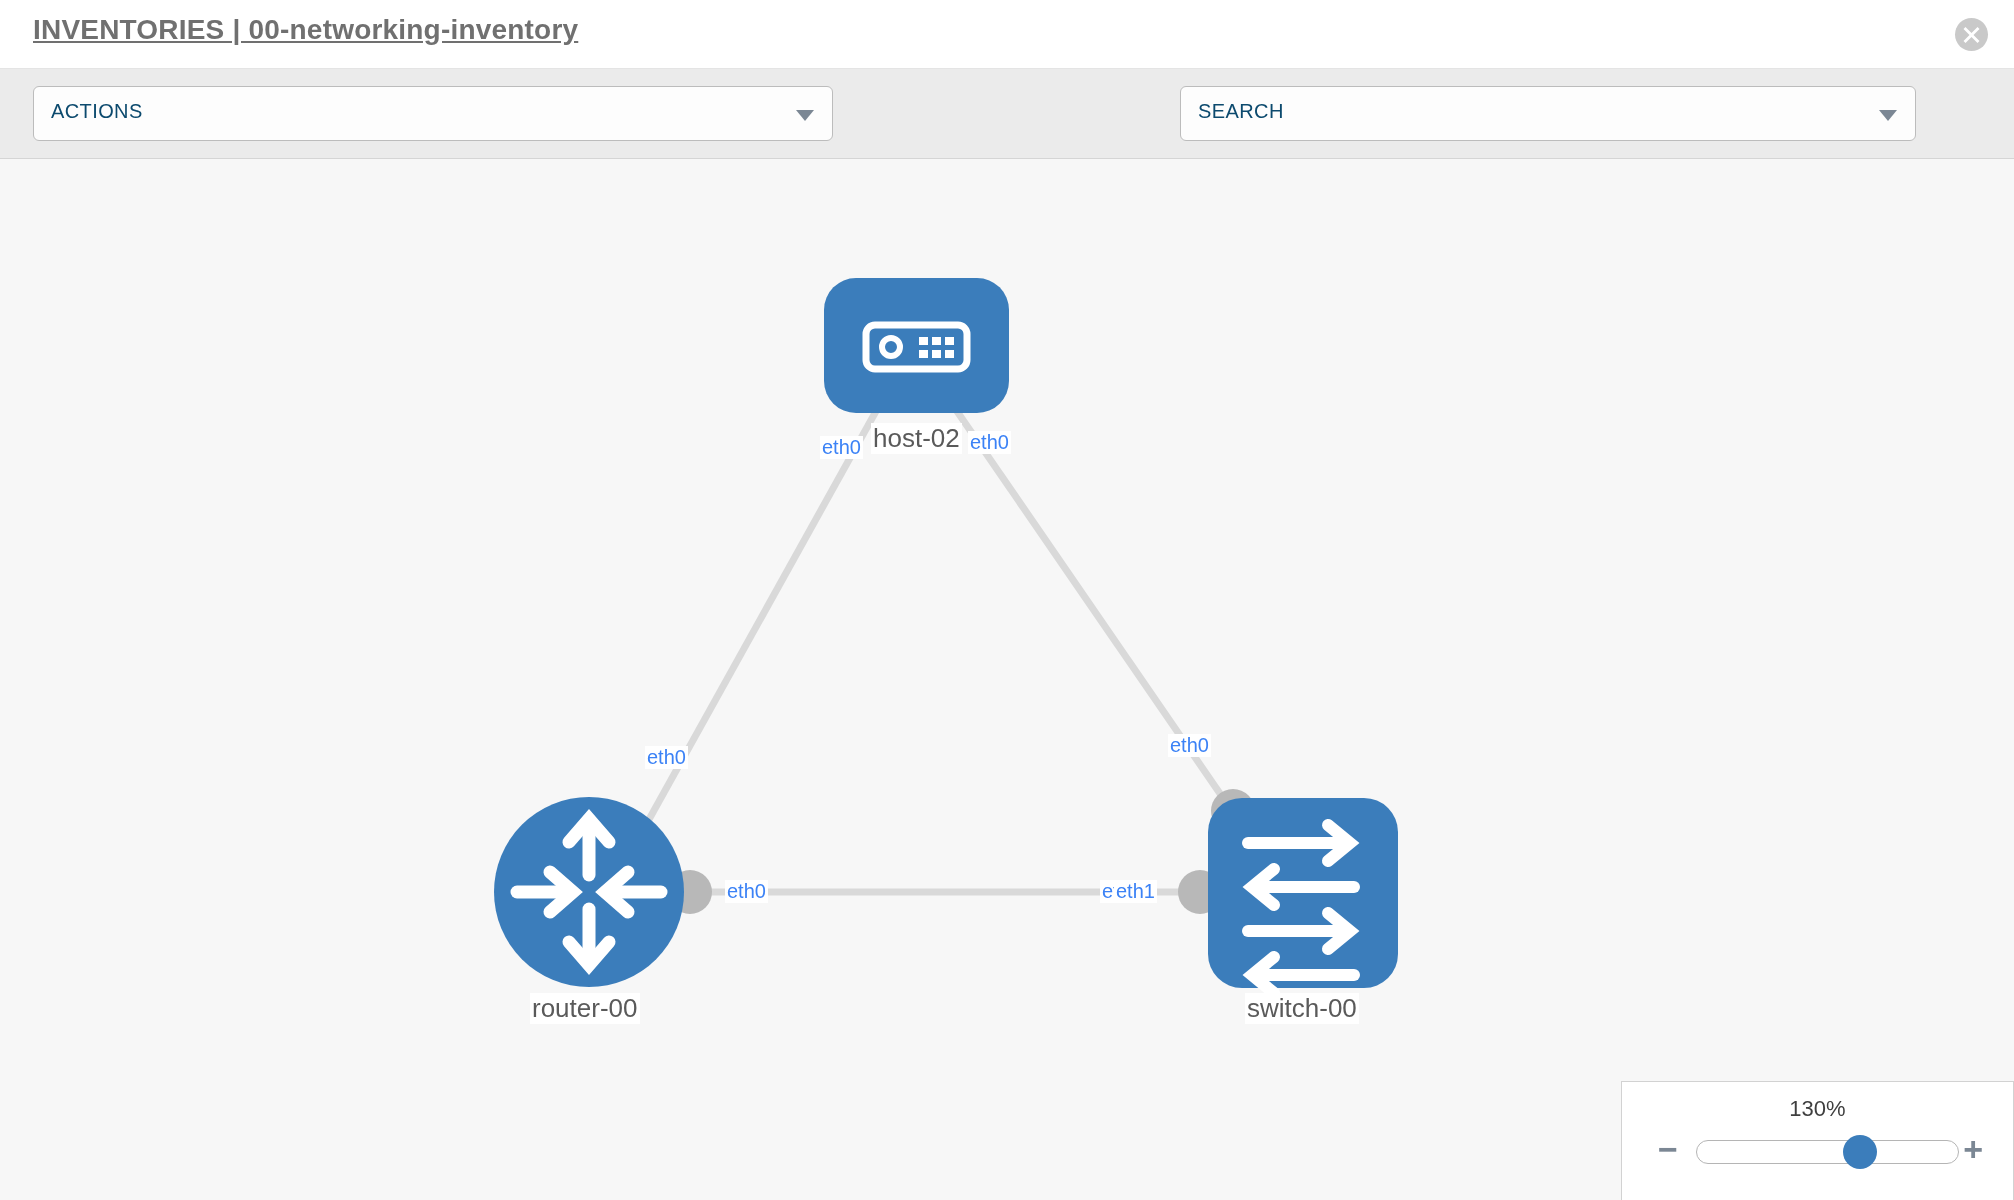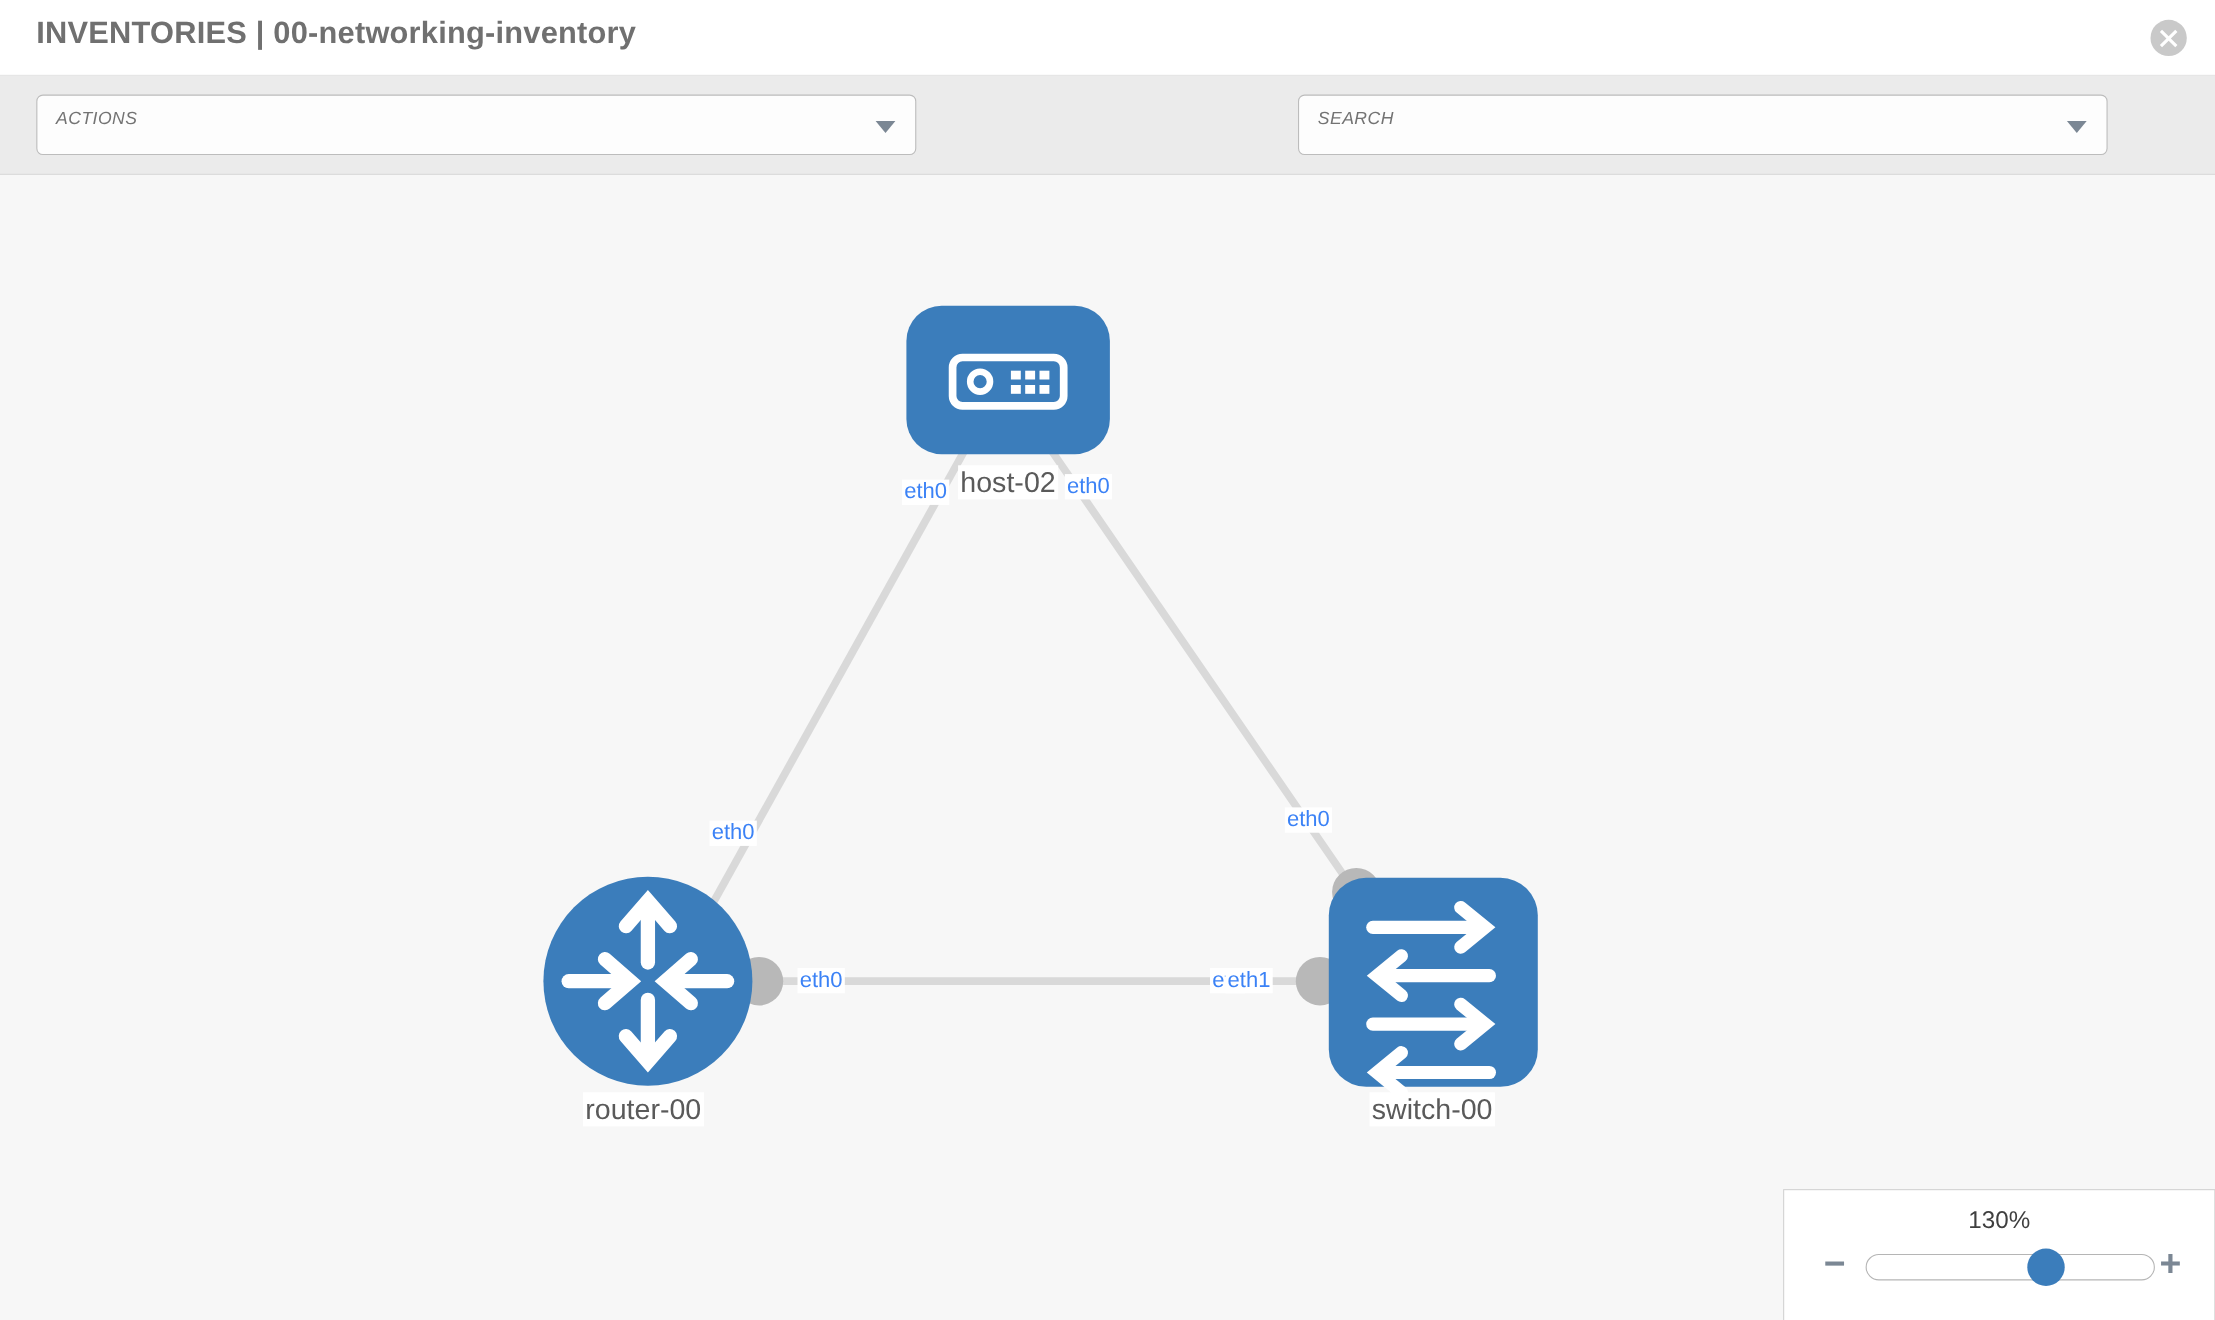--- a/index.html
+++ b/index.html
@@ -16,20 +16,21 @@
     position: absolute; left: 0; top: 0;
     width: 2014px; height: 69px;
     background: #ffffff;
     border-bottom: 1px solid #e4e4e4;
   }
   .page-title {
     position: absolute; left: 33px; top: 14px;
     font-size: 28px; font-weight: bold;
     color: #707070; letter-spacing: .2px;
     white-space: nowrap;
+    text-decoration: underline;
   }
   .close-btn {
     position: absolute; right: 26px; top: 18px;
     width: 33px; height: 33px; border-radius: 50%;
     background: #c9c9c9; cursor: pointer;
   }
   .close-btn svg { display: block; }
 
   
   .toolbar {
@@ -40,21 +41,21 @@
   }
   .select-box {
     position: absolute;
     background: #fdfdfd;
     border: 1px solid #bcbcbc;
     border-radius: 6px;
     height: 55px;
   }
   .select-box .lbl {
     position: absolute; left: 17px; top: 13px;
-    font-size: 16px; color: #737373; letter-spacing: .4px; font-style: italic;
+    font-size: 20px; color: #0c4a6e; letter-spacing: .4px;
   }
   .caret {
     position: absolute; right: 18px; top: 23px;
     width: 0; height: 0;
     border-left: 9px solid transparent;
     border-right: 9px solid transparent;
     border-top: 11px solid #7b8794;
   }
   #actions-select { left: 33px; top: 17px; width: 800px; }
   #search-select  { left: 1180px; top: 17px; width: 736px; }

